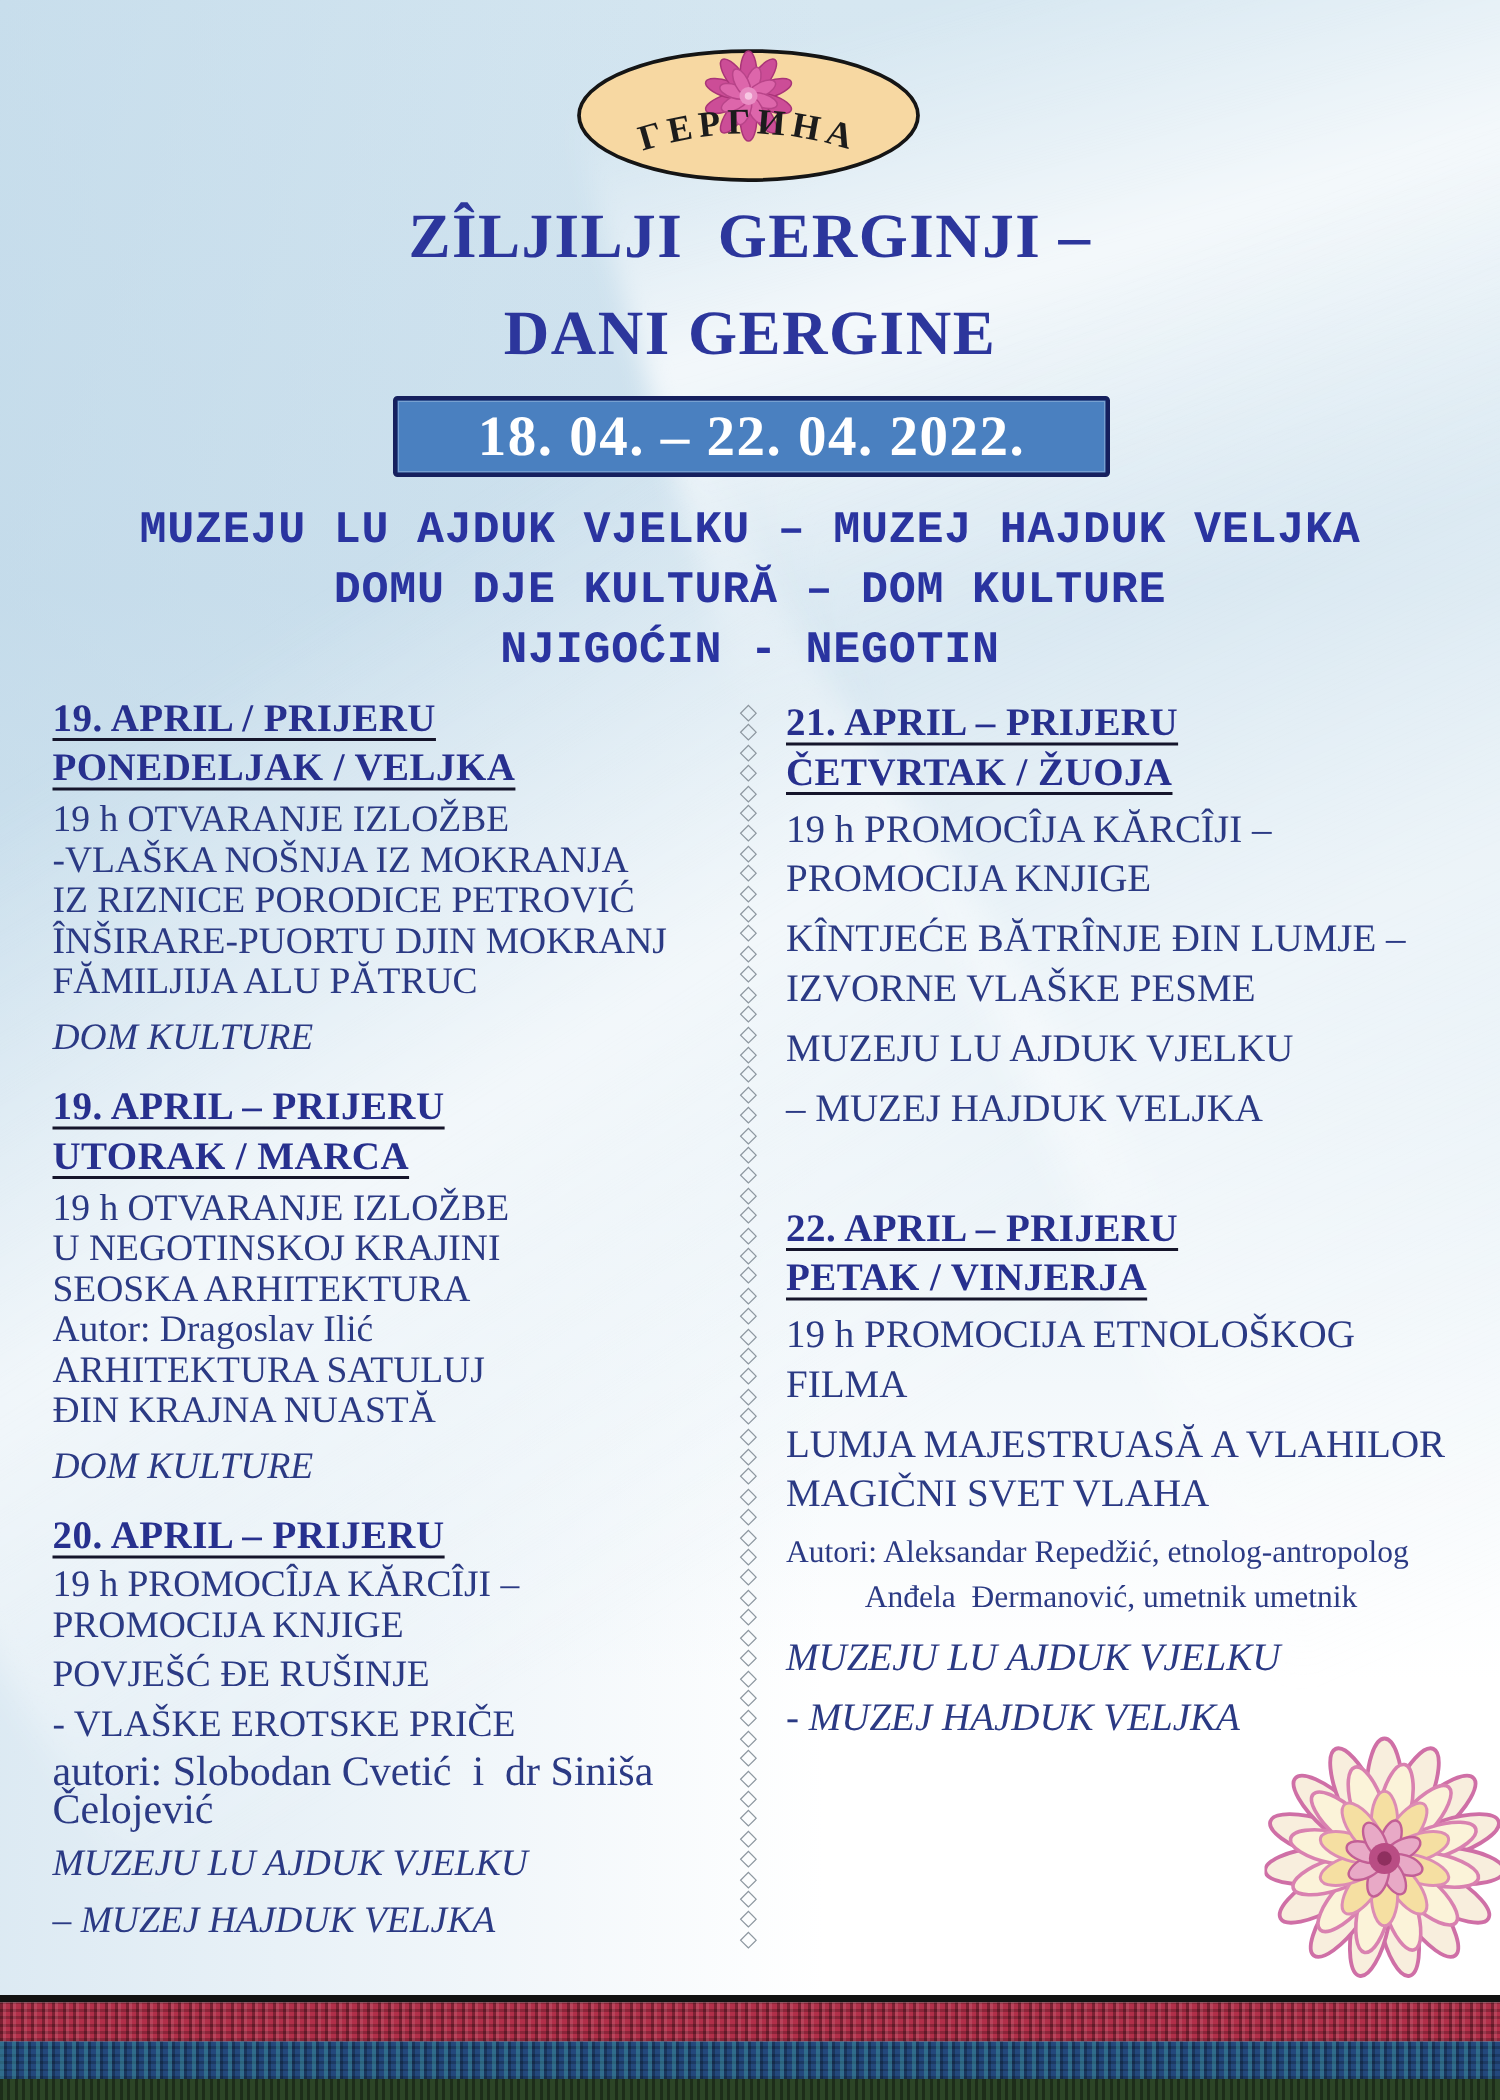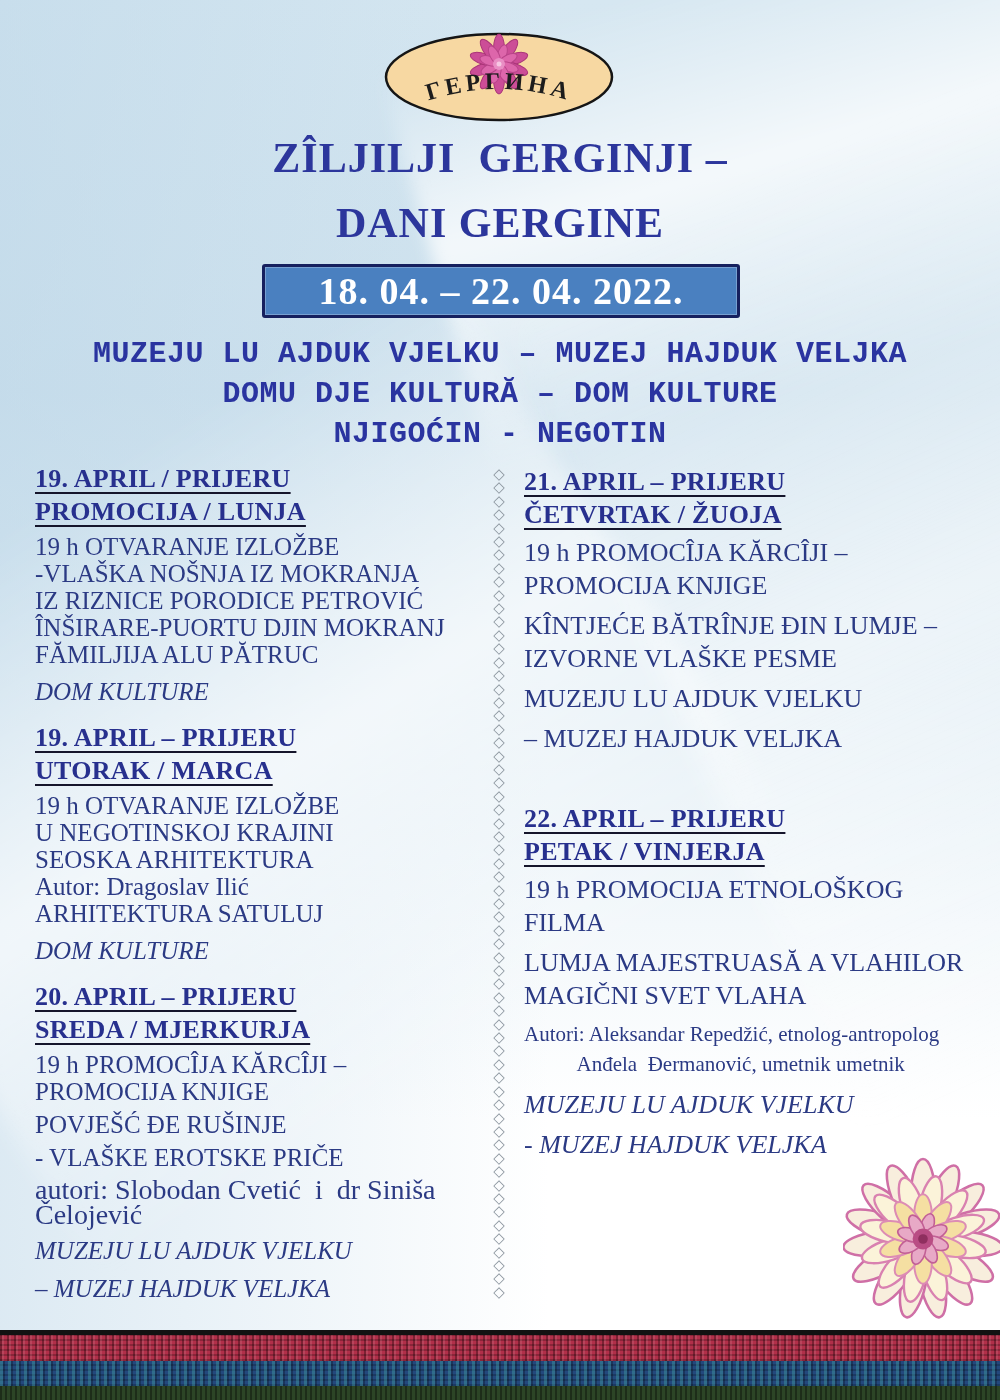--- a/index.html
+++ b/index.html
@@ -133,45 +133,45 @@
 
   <div class="venues">
     <div>MUZEJU LU AJDUK VJELKU – MUZEJ HAJDUK VELJKA</div>
     <div>DOMU DJE KULTURĂ – DOM KULTURE</div>
     <div>NJIGOĆIN - NEGOTIN</div>
   </div>
 
   <div class="col col-left">
       <div class="sec">
         <div class="sec-heading">19. APRIL / PRIJERU</div>
-        <div class="sec-heading sub">PROMOCIJA / LUNJA</div>
+        <div class="sec-heading sub">PONEDELJAK / VELJKA</div>
         <div class="para">
           <div class="line">19 h OTVARANJE IZLOŽBE</div>
           <div class="line">-VLAŠKA NOŠNJA IZ MOKRANJA</div>
           <div class="line">IZ RIZNICE PORODICE PETROVIĆ</div>
           <div class="line">ÎNŠIRARE-PUORTU DJIN MOKRANJ</div>
           <div class="line">FĂMILJIJA ALU PĂTRUC</div>
         </div>
         <div class="venue-line">DOM KULTURE</div>
       </div>
       <div class="sec">
         <div class="sec-heading">19. APRIL – PRIJERU</div>
         <div class="sec-heading sub">UTORAK / MARCA</div>
         <div class="para">
           <div class="line">19 h OTVARANJE IZLOŽBE</div>
           <div class="line">U NEGOTINSKOJ KRAJINI</div>
           <div class="line">SEOSKA ARHITEKTURA</div>
           <div class="line">Autor: Dragoslav Ilić</div>
           <div class="line">ARHITEKTURA SATULUJ</div>
+          <div class="line">ĐIN KRAJNA NUASTĂ</div>
         </div>
         <div class="venue-line">DOM KULTURE</div>
       </div>
       <div class="sec">
         <div class="sec-heading">20. APRIL – PRIJERU</div>
-        <div class="sec-heading sub">SREDA / MJERKURJA</div>
         <div class="para">
           <div class="line">19 h PROMOCÎJA KĂRCÎJI –</div>
           <div class="line">PROMOCIJA KNJIGE</div>
         </div>
         <div class="para">
           <div class="line">POVJEŠĆ ĐE RUŠINJE</div>
         </div>
         <div class="para">
           <div class="line">- VLAŠKE EROTSKE PRIČE</div>
         </div>

